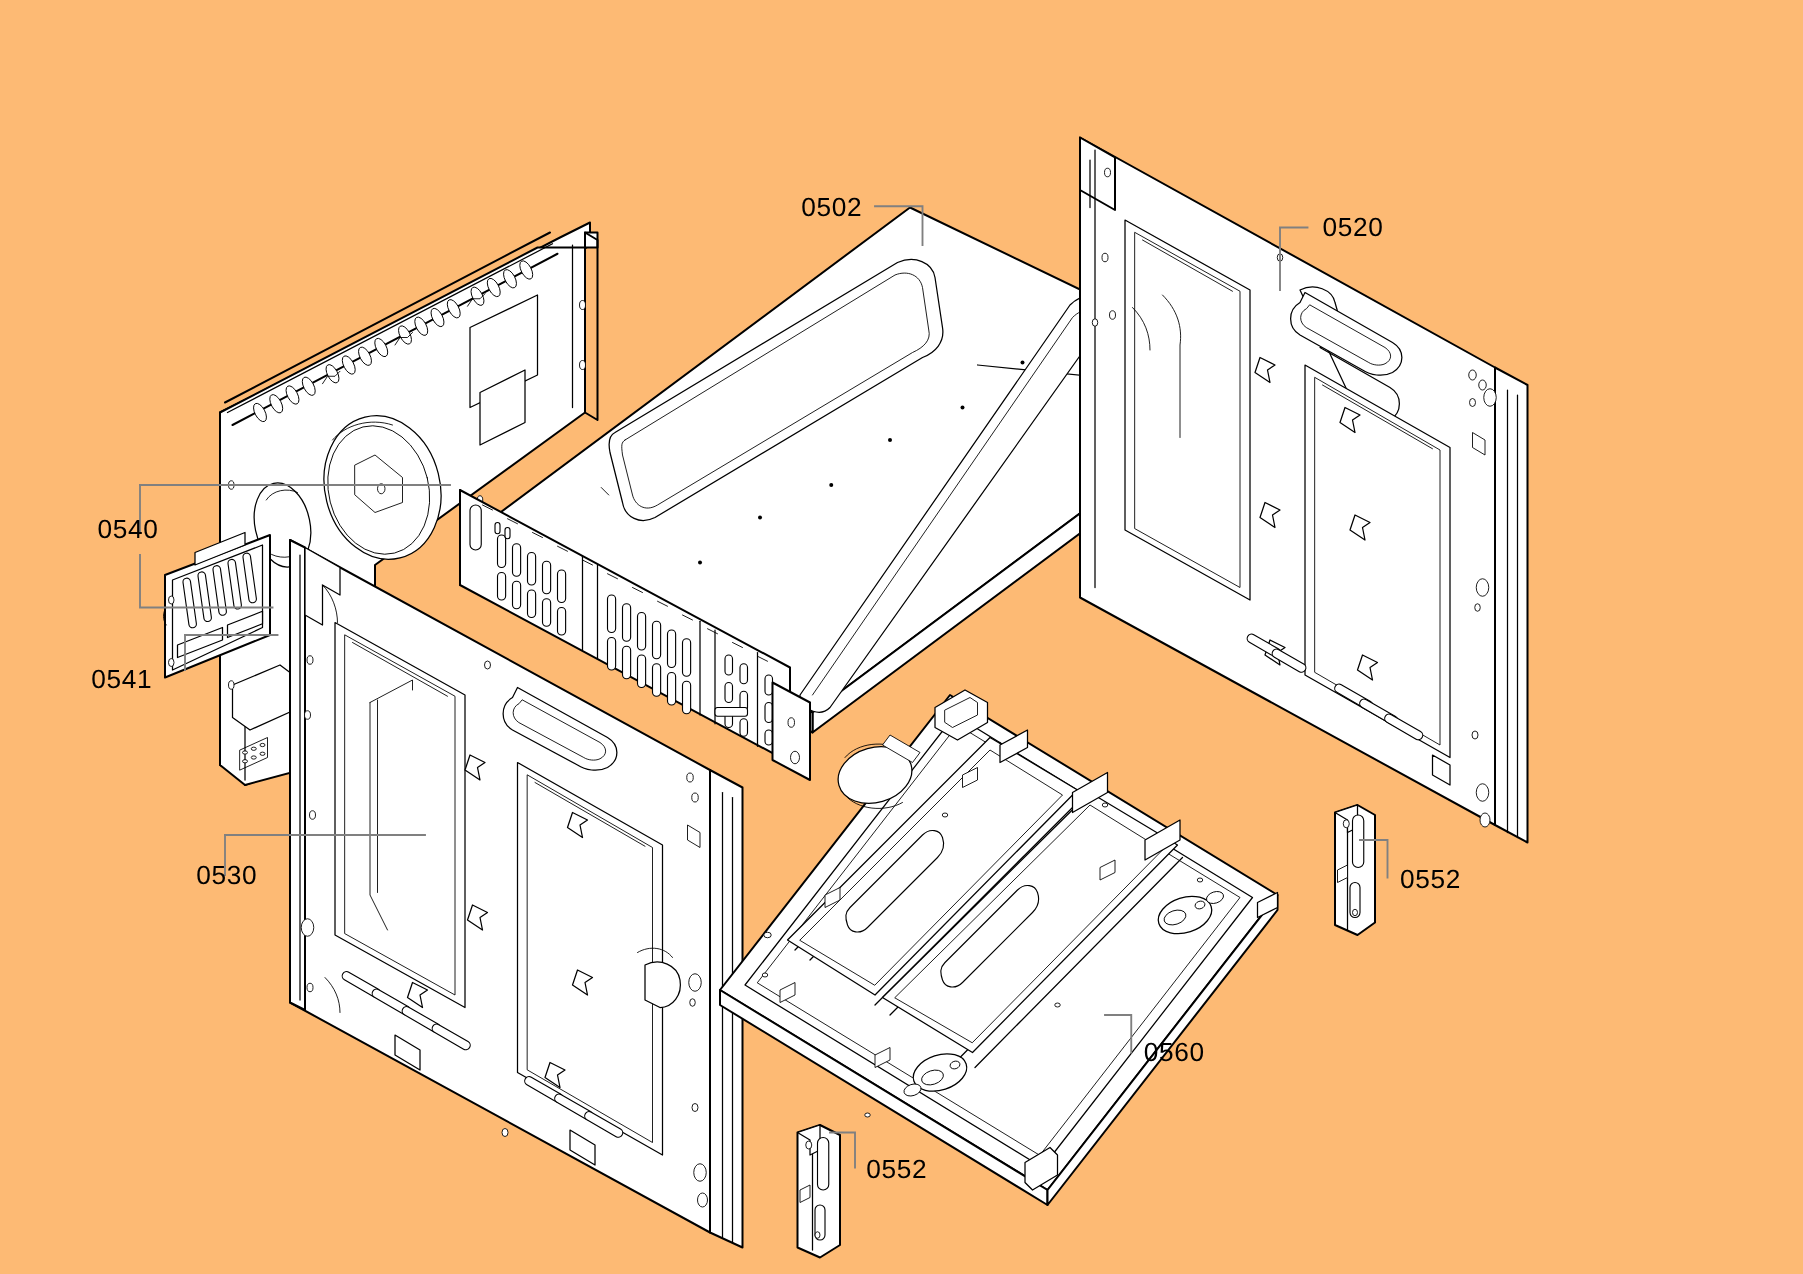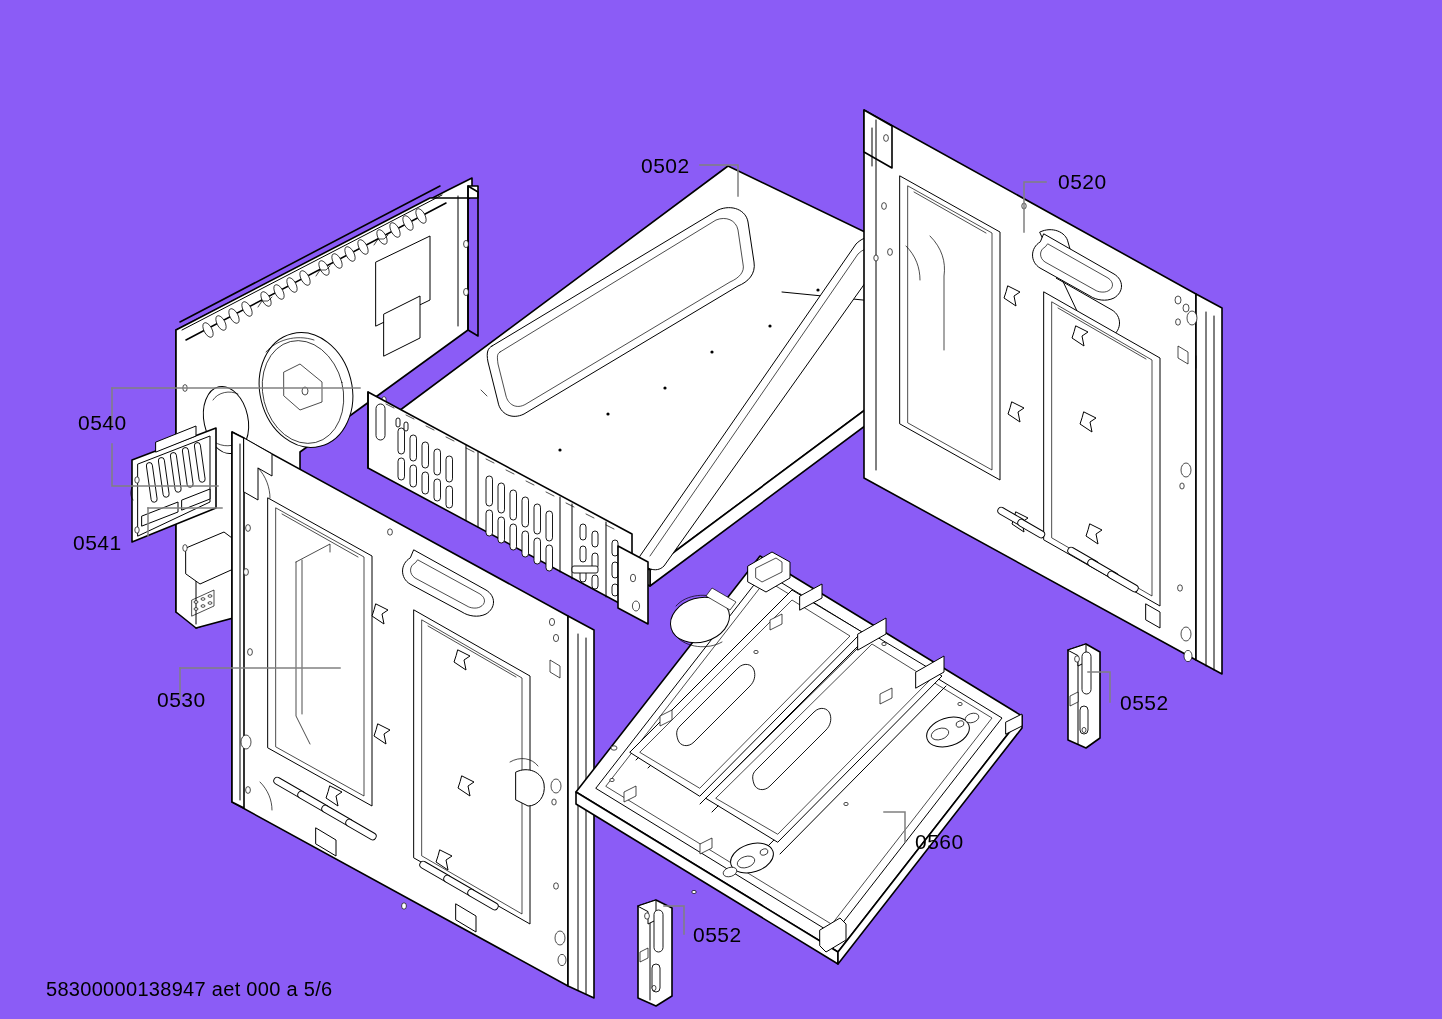--- a/index.html
+++ b/index.html
@@ -1,18 +1,18 @@
 <!DOCTYPE html>
 <html><head>
 <meta charset="utf-8">
 <style>
   html,body{margin:0;padding:0;background:#ffffff;}
   body{width:1442px;height:1019px;overflow:hidden;
        font-family:"Liberation Sans","DejaVu Sans",sans-serif;}
-  #stage{position:relative;width:1442px;height:1019px;background:#8b5cf6;}
+  #stage{position:relative;width:1442px;height:1019px;background:#fdba74;}
   svg#dwg{position:absolute;left:0;top:0;width:1442px;height:1019px;display:block;}
 
   
   .ol{fill:none;stroke:#000;stroke-width:1.6;stroke-linejoin:round;stroke-linecap:round;}
   .ol-f{fill:#fff;stroke:#000;stroke-width:1.6;stroke-linejoin:round;stroke-linecap:round;}
   .thin{fill:none;stroke:#000;stroke-width:1.0;stroke-linejoin:round;stroke-linecap:round;}
   .thin-f{fill:#fff;stroke:#000;stroke-width:1.0;stroke-linejoin:round;stroke-linecap:round;}
   .hair{fill:none;stroke:#000;stroke-width:0.7;stroke-linejoin:round;stroke-linecap:round;}
   .hair-f{fill:#fff;stroke:#000;stroke-width:0.7;stroke-linejoin:round;}
   .slot{fill:#fff;stroke:#000;stroke-width:0.9;}
@@ -531,15 +531,14 @@
     <text class="lbl" x="1058" y="189">0520</text>
     <text class="lbl" x="78" y="430">0540</text>
     <text class="lbl" x="73" y="550">0541</text>
     <text class="lbl" x="157" y="707">0530</text>
     <text class="lbl" x="1120" y="710">0552</text>
     <text class="lbl" x="915" y="849">0560</text>
     <text class="lbl" x="693" y="942">0552</text>
   </g>
 </svg>
 
-<div class="foot">58300000138947 aet 000 a 5/6</div>
 
 </div>
 
 </body></html>

